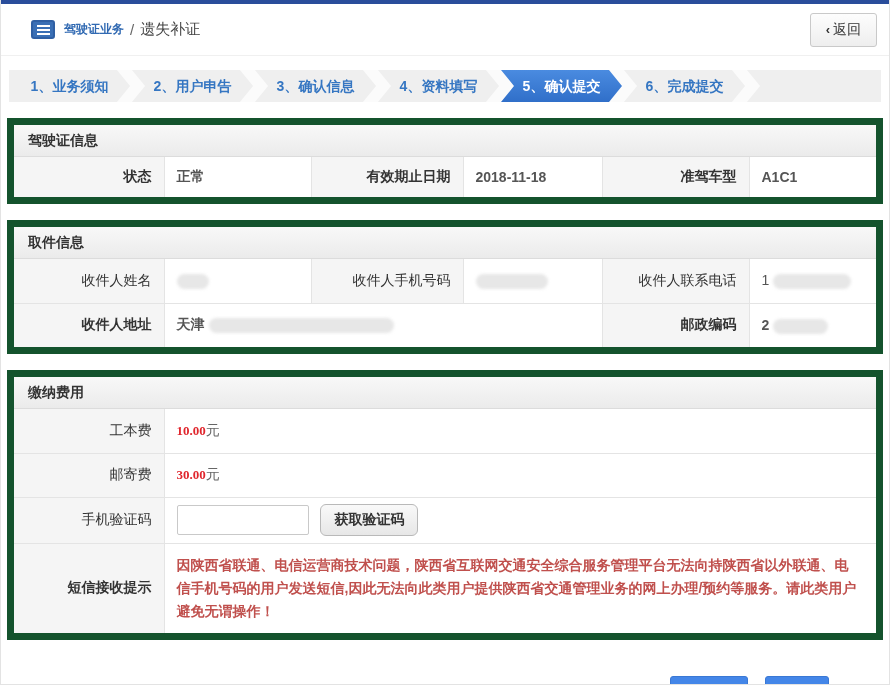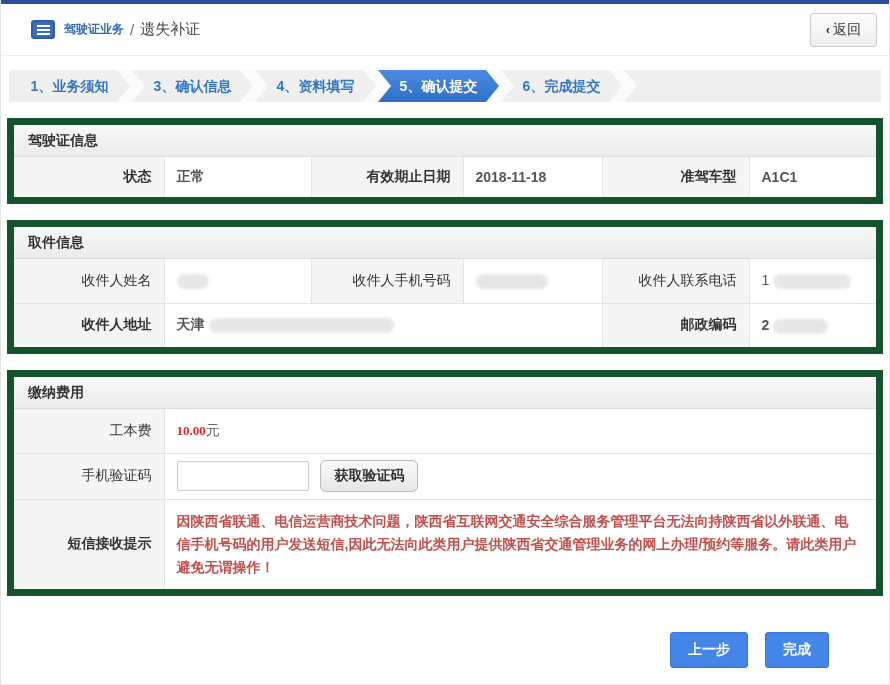--- a/index.html
+++ b/index.html
@@ -79,20 +79,21 @@
 <div class="header">
   <span class="hd-icon"></span>
   <span class="hd-title">驾驶证业务</span>
   <span class="hd-sep">/</span>
   <span class="hd-sub">遗失补证</span>
   <button class="back-btn"><span class="chev">‹</span><span>返回</span></button>
 </div>
 
 <ul class="steps">
   <li>1、业务须知</li>
+  <li>2、用户申告</li>
   <li>3、确认信息</li>
   <li>4、资料填写</li>
   <li class="active">5、确认提交</li>
   <li>6、完成提交</li>
   <li class="filler"></li>
 </ul>
 
 <div class="section">
   <div class="sec-head">驾驶证信息</div>
   <table>
@@ -152,20 +153,24 @@
   <table class="t-fees">
     <colgroup>
         <col style="width:150px">
         <col>
       </colgroup>
     <tbody>
         <tr>
       <td class="lbl">工本费</td>
       <td class="val"><span class="amount">10.00</span><span class="unit">元</span></td>
     </tr>
+    <tr>
+      <td class="lbl">邮寄费</td>
+      <td class="val"><span class="amount">30.00</span><span class="unit">元</span></td>
+    </tr>
     <tr class="row-code">
       <td class="lbl">手机验证码</td>
       <td class="val">
         <input class="code-input" type="text" value="" style="">
         <button class="code-btn">获取验证码</button>
       </td>
     </tr>
     <tr class="row-notice">
       <td class="lbl">短信接收提示</td>
       <td class="val notice-cell">

